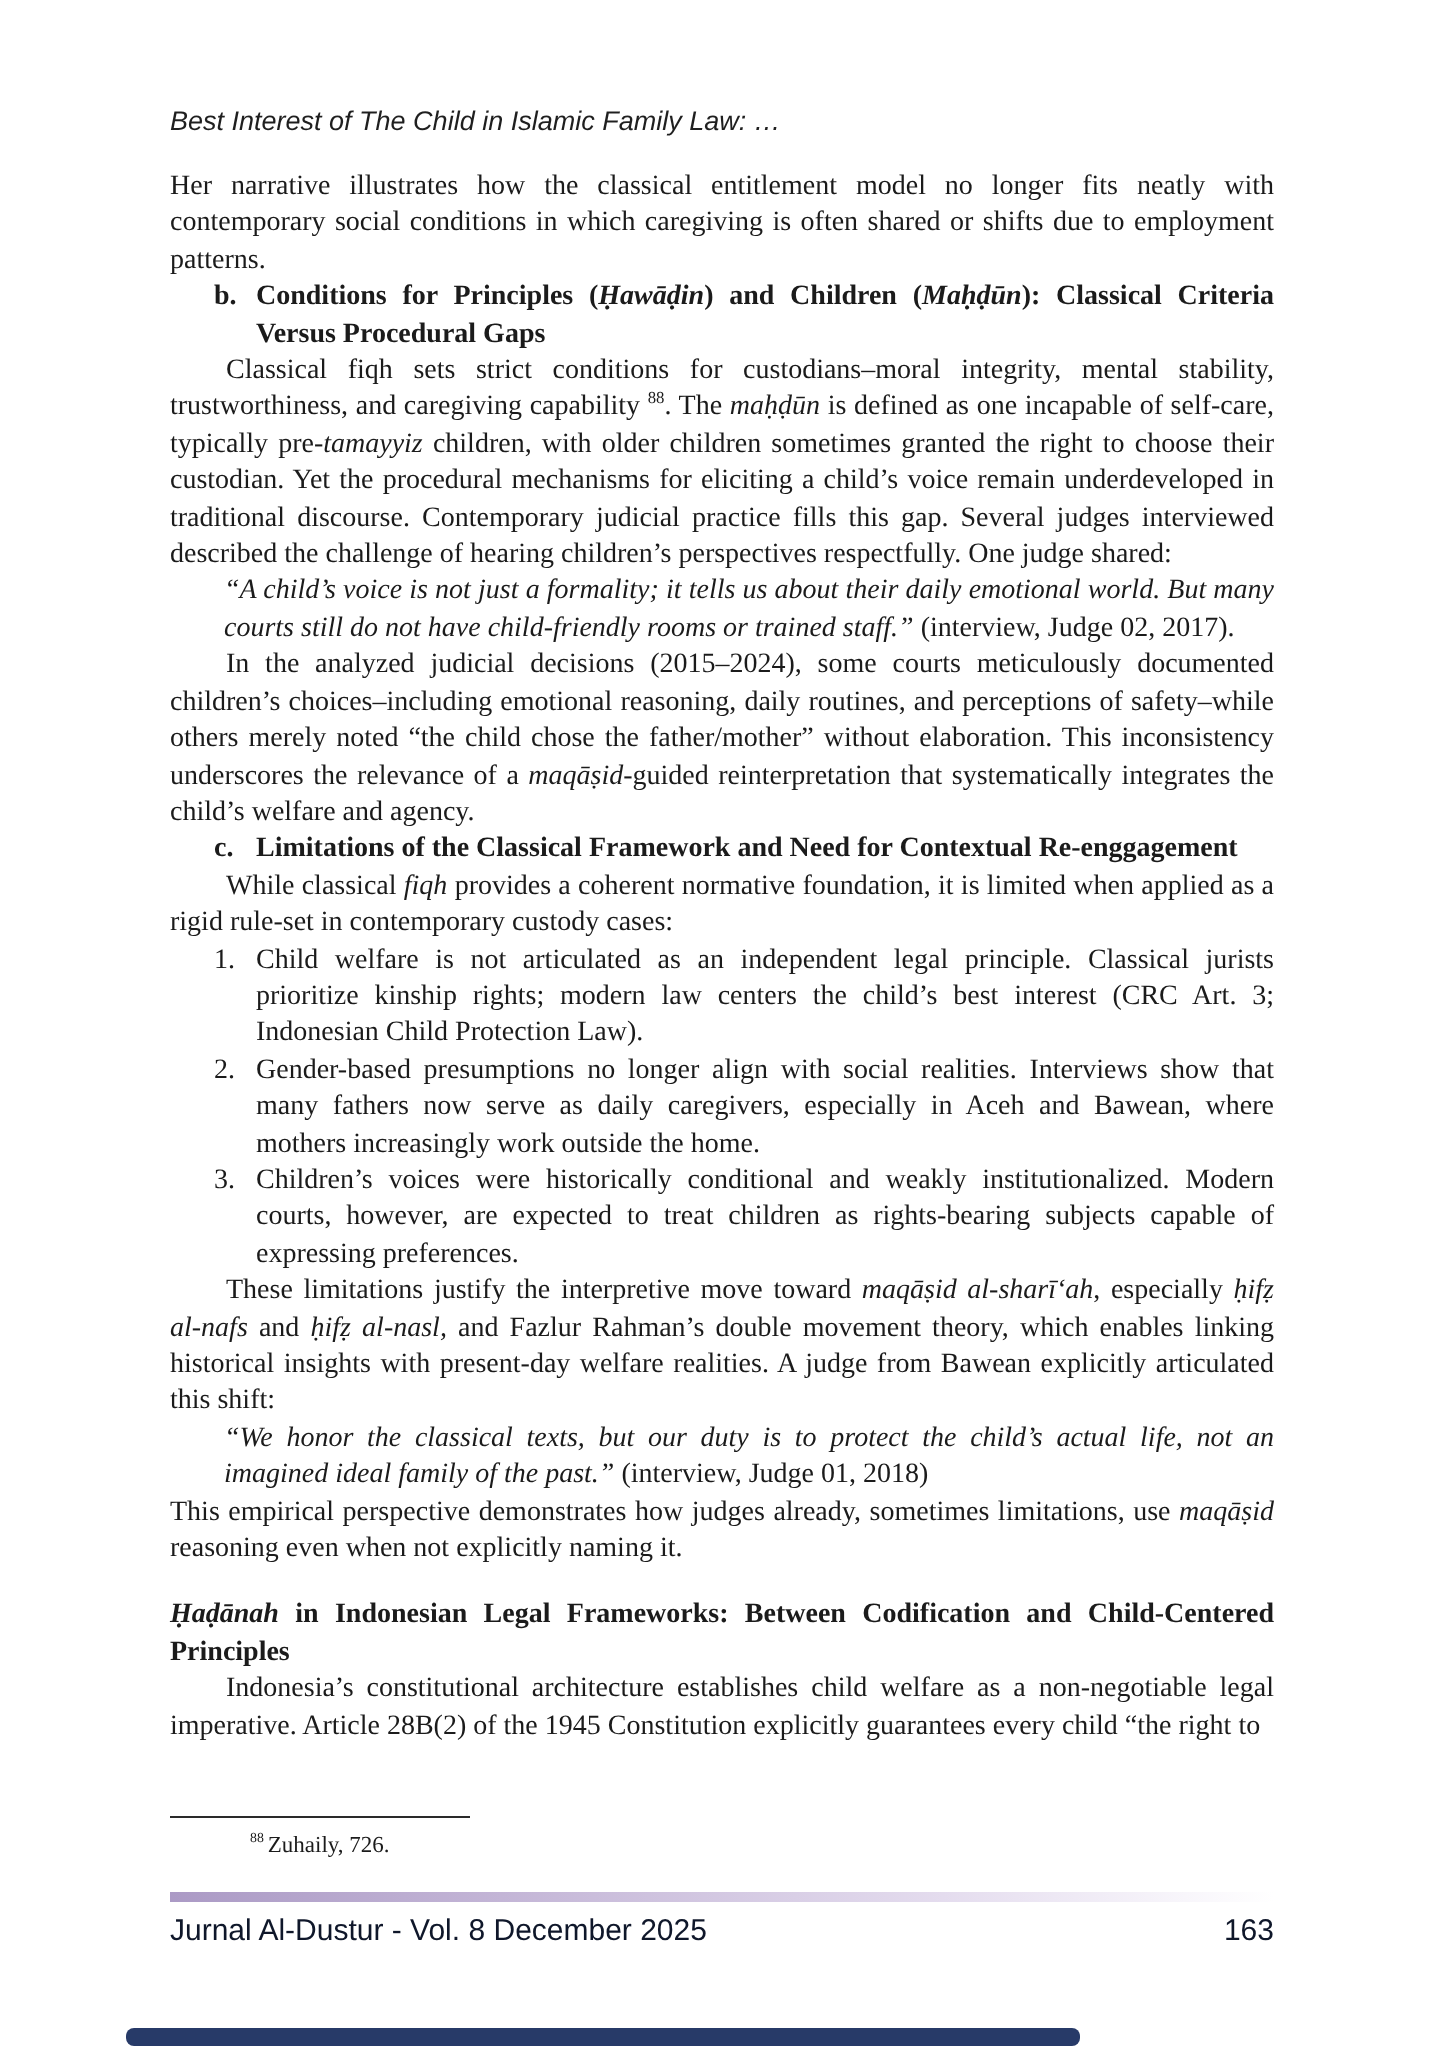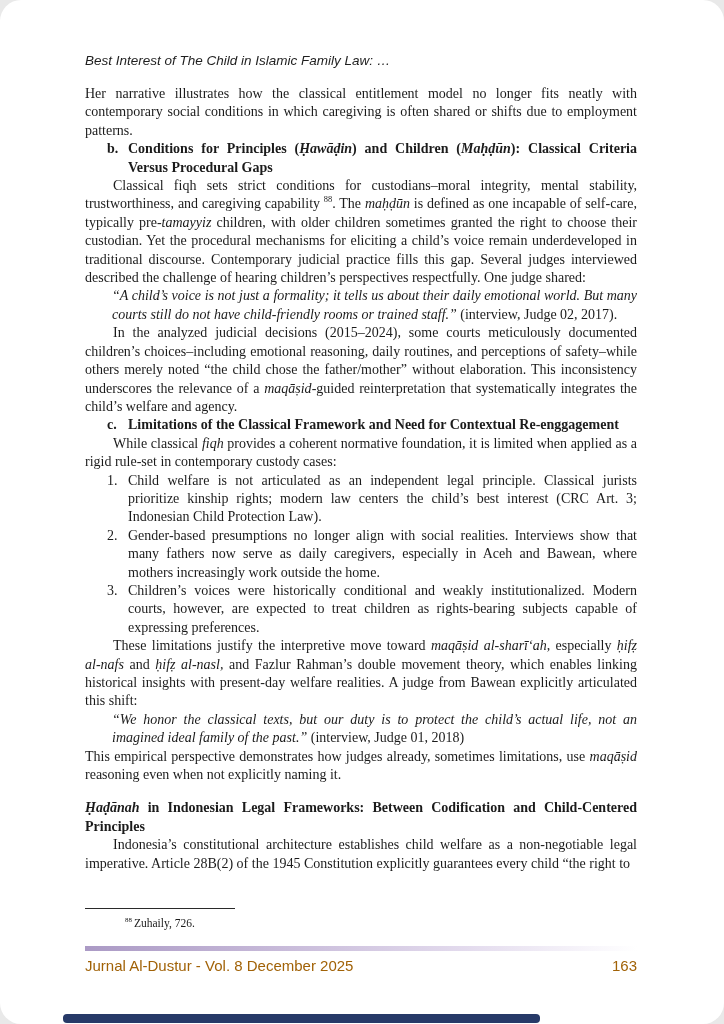--- a/index.html
+++ b/index.html
@@ -4,21 +4,20 @@
 <style>
   html,body{margin:0;padding:0;background:#e9e9e9;}
   .page{
     position:relative;
     width:724px;height:1024px;
     margin:0 auto;
     background:#ffffff;
     font-family:"Liberation Serif","DejaVu Serif",serif;
     color:#1b1b1b;
     overflow:hidden;
-    border-radius:21px;
   }
   .running-head{
     position:absolute;left:85px;top:53px;width:552px;
     font-family:"Liberation Sans","DejaVu Sans",sans-serif;
     font-style:italic;font-size:13.5px;color:#1f1f1f;
   }
   .content{
     position:absolute;left:85px;top:85px;width:552px;
     font-size:14px;line-height:18.4px;
     text-align:justify;
@@ -43,21 +42,21 @@
   .footnote .fn-indent{display:inline-block;width:40px;}
   .footnote .fn-src{margin-left:2px;}
   .accent-bar{
     position:absolute;left:85px;top:946px;width:552px;height:4.5px;
     background:linear-gradient(to right,#ab9ac5 0%,#c3b5d6 30%,#e4dcee 70%,#f8f6fb 92%,#ffffff 100%);
   }
   .footer{
     position:absolute;left:85px;top:957px;width:552px;
     display:flex;justify-content:space-between;align-items:flex-end;
     font-family:"Liberation Sans","DejaVu Sans",sans-serif;
-    font-size:15px;color:#a16207;
+    font-size:15px;color:#0f172a;
   }
   .bottom-bar{
     position:absolute;left:63px;bottom:1px;width:477px;height:9px;
     border-radius:4px;
     background:#273a68;
   }
 </style>
 </head>
 <body>
 

